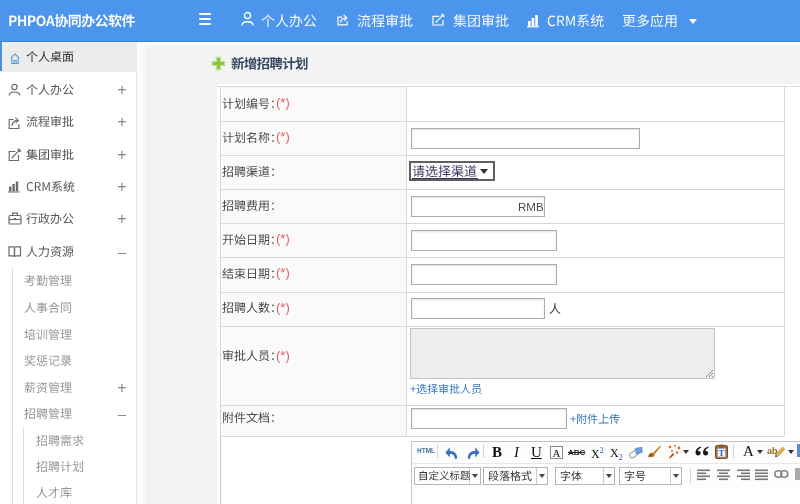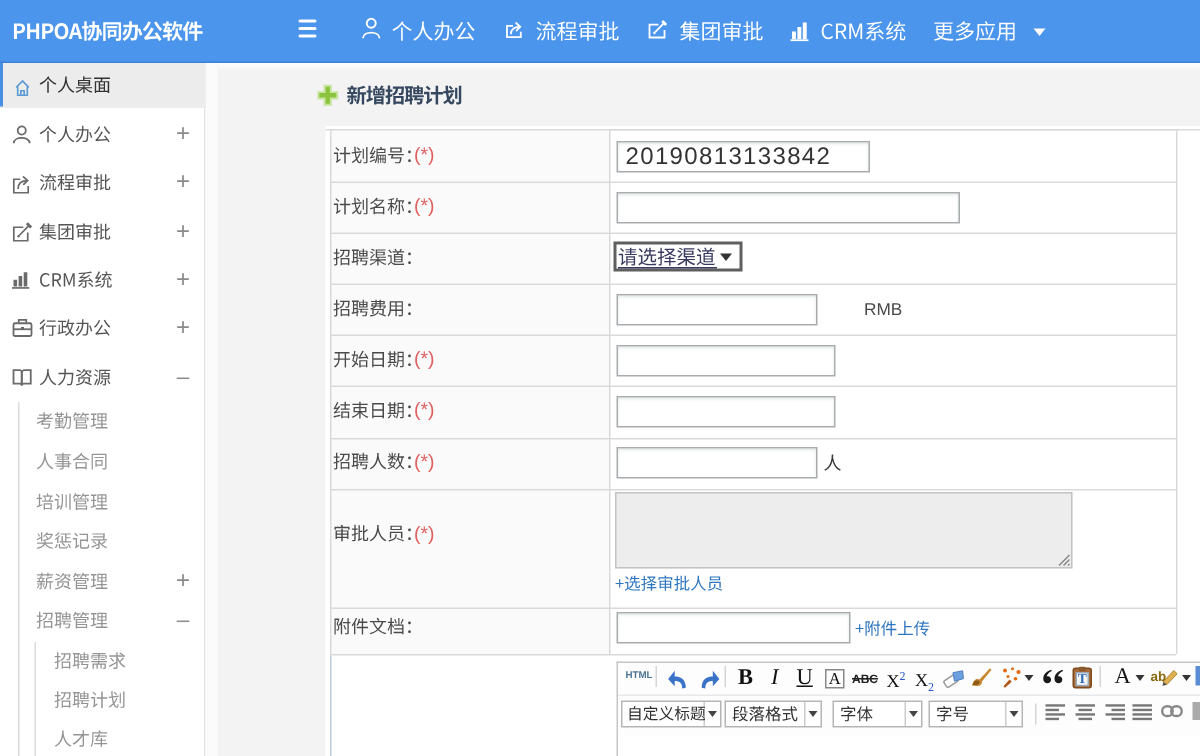--- a/index.html
+++ b/index.html
@@ -224,34 +224,31 @@
       <path transform="translate(0,12.0)" d="M2.0 -10.1V-7.7H0.5V-6.8H2.0V-4.2C1.4 -4.0 0.8 -3.8 0.3 -3.7L0.6 -2.8L2.0 -3.3V-0.1C2.0 0.0 1.9 0.1 1.8 0.1C1.6 0.1 1.2 0.1 0.7 0.1C0.8 0.3 0.9 0.7 0.9 1.0C1.7 1.0 2.2 0.9 2.4 0.8C2.8 0.6 2.9 0.4 2.9 -0.1V-3.6L4.3 -4.0L4.2 -4.9L2.9 -4.5V-6.8H4.3V-7.7H2.9V-10.1ZM5.1 -4.0V0.9H5.9V0.4H10.0V0.9H10.9V-4.0ZM5.9 -0.5V-3.2H10.0V-0.5ZM4.7 -9.5V-8.7H6.7C6.5 -7.2 6.0 -5.8 4.3 -5.1C4.5 -5.0 4.8 -4.6 4.9 -4.4C6.8 -5.3 7.4 -6.9 7.6 -8.7H10.1C10.0 -6.7 9.9 -5.9 9.7 -5.7C9.6 -5.6 9.5 -5.5 9.3 -5.5C9.1 -5.5 8.6 -5.5 8.1 -5.6C8.2 -5.4 8.3 -5.0 8.4 -4.8C8.9 -4.7 9.4 -4.7 9.7 -4.8C10.1 -4.8 10.3 -4.9 10.5 -5.1C10.8 -5.5 10.9 -6.5 11.1 -9.1C11.1 -9.2 11.1 -9.5 11.1 -9.5Z M12.4 -1.6 12.6 -0.7 15.7 -1.4V0.9H16.5V-1.6L17.2 -1.8L17.1 -2.6L16.5 -2.4V-8.7H17.2V-9.6H12.6V-8.7H13.3V-1.8ZM14.1 -8.7H15.7V-7.1H14.1ZM16.8 -4.2V-3.5H18.5C18.3 -2.8 18.1 -2.1 17.9 -1.6H22.0C21.8 -0.6 21.7 -0.2 21.5 -0.0C21.4 0.1 21.3 0.1 21.0 0.1C20.8 0.1 20.2 0.1 19.5 0.0C19.7 0.3 19.8 0.6 19.8 0.8C20.4 0.9 21.1 0.9 21.4 0.9C21.7 0.8 22.0 0.8 22.2 0.6C22.5 0.3 22.7 -0.4 22.9 -2.0C22.9 -2.1 22.9 -2.4 22.9 -2.4H19.1L19.4 -3.5H23.5V-4.2ZM14.1 -6.3H15.7V-4.6H14.1ZM14.1 -3.8H15.7V-2.2L14.1 -1.9ZM18.2 -6.7H19.8V-5.7H18.2ZM20.6 -6.7H22.1V-5.7H20.6ZM18.2 -8.3H19.8V-7.3H18.2ZM20.6 -8.3H22.1V-7.3H20.6ZM19.8 -10.1V-8.9H17.4V-5.0H23.0V-8.9H20.6V-10.1Z M29.5 -10.0C29.4 -8.2 29.5 -2.3 24.5 0.2C24.8 0.4 25.1 0.7 25.2 0.9C28.2 -0.7 29.5 -3.3 30.0 -5.8C30.6 -3.5 31.9 -0.6 34.9 0.9C35.1 0.6 35.3 0.3 35.6 0.1C31.3 -1.8 30.6 -6.8 30.4 -8.3C30.5 -9.0 30.5 -9.6 30.5 -10.0Z M41.3 -9.9C41.1 -9.4 40.7 -8.7 40.4 -8.3L41.0 -8.0C41.3 -8.4 41.7 -9.0 42.1 -9.5ZM37.1 -9.5C37.4 -9.0 37.7 -8.4 37.8 -7.9L38.5 -8.2C38.4 -8.7 38.1 -9.3 37.7 -9.8ZM40.9 -3.1C40.6 -2.5 40.3 -2.0 39.8 -1.5C39.3 -1.7 38.9 -2.0 38.4 -2.2C38.6 -2.4 38.8 -2.8 39.0 -3.1ZM37.3 -1.8C37.9 -1.6 38.6 -1.3 39.2 -1.0C38.4 -0.4 37.5 -0.1 36.5 0.2C36.6 0.3 36.8 0.6 36.9 0.9C38.0 0.6 39.0 0.1 39.9 -0.6C40.3 -0.4 40.7 -0.1 40.9 0.1L41.5 -0.5C41.2 -0.7 40.9 -0.9 40.5 -1.1C41.1 -1.8 41.6 -2.7 41.9 -3.7L41.4 -3.9L41.3 -3.9H39.3L39.6 -4.5L38.8 -4.6C38.7 -4.4 38.6 -4.1 38.5 -3.9H36.8V-3.1H38.1C37.8 -2.6 37.6 -2.2 37.3 -1.8ZM39.1 -10.1V-7.8H36.6V-7.1H38.8C38.2 -6.3 37.3 -5.6 36.5 -5.2C36.6 -5.1 36.9 -4.7 37.0 -4.5C37.7 -4.9 38.5 -5.6 39.1 -6.3V-4.8H39.9V-6.5C40.5 -6.1 41.2 -5.5 41.5 -5.2L42.0 -5.9C41.7 -6.1 40.7 -6.7 40.1 -7.1H42.4V-7.8H39.9V-10.1ZM43.5 -10.0C43.2 -7.9 42.7 -5.9 41.8 -4.6C42.0 -4.5 42.3 -4.2 42.5 -4.0C42.8 -4.5 43.0 -5.0 43.3 -5.6C43.5 -4.4 43.9 -3.3 44.3 -2.4C43.7 -1.2 42.7 -0.4 41.4 0.3C41.6 0.4 41.8 0.8 41.9 1.0C43.1 0.3 44.1 -0.5 44.8 -1.5C45.4 -0.5 46.1 0.3 47.1 0.9C47.2 0.6 47.5 0.3 47.7 0.1C46.7 -0.4 45.9 -1.3 45.3 -2.4C45.9 -3.6 46.3 -5.1 46.6 -6.9H47.4V-7.8H44.0C44.1 -8.4 44.3 -9.1 44.4 -9.9ZM45.7 -6.9C45.5 -5.5 45.2 -4.3 44.8 -3.3C44.3 -4.4 44.0 -5.6 43.8 -6.9Z M51.0 -5.8C51.5 -5.8 51.9 -6.2 51.9 -6.7C51.9 -7.3 51.5 -7.6 51.0 -7.6C50.5 -7.6 50.1 -7.3 50.1 -6.7C50.1 -6.2 50.5 -5.8 51.0 -5.8ZM51.0 0.0C51.5 0.0 51.9 -0.3 51.9 -0.9C51.9 -1.4 51.5 -1.8 51.0 -1.8C50.5 -1.8 50.1 -1.4 50.1 -0.9C50.1 -0.3 50.5 0.0 51.0 0.0Z" fill="#4a4a4a"></path>
     </svg>
 <div class="abs" style="left:276px;top:299.5px;font-size:13px;color:#e06060">(*)</div>
 <svg class="t" style="left:222px;top:348.4px" width="64" height="15">
       <path transform="translate(0,12.0)" d="M5.1 -9.9C5.3 -9.6 5.5 -9.1 5.7 -8.8H1.0V-6.8H1.9V-7.9H10.1V-6.8H11.0V-8.8H6.5L6.7 -8.9C6.6 -9.2 6.3 -9.8 6.1 -10.2ZM2.6 -3.5H5.5V-2.1H2.6ZM2.6 -4.3V-5.6H5.5V-4.3ZM9.4 -3.5V-2.1H6.5V-3.5ZM9.4 -4.3H6.5V-5.6H9.4ZM5.5 -7.5V-6.4H1.7V-0.6H2.6V-1.3H5.5V0.9H6.5V-1.3H9.4V-0.7H10.3V-6.4H6.5V-7.5Z M14.2 -10.1V-7.7H12.6V-6.8H14.2V-4.2C13.5 -4.0 12.9 -3.9 12.4 -3.7L12.7 -2.9L14.2 -3.3V-0.2C14.2 -0.0 14.1 0.0 14.0 0.0C13.8 0.0 13.3 0.1 12.7 0.0C12.9 0.3 13.0 0.6 13.0 0.9C13.8 0.9 14.3 0.9 14.7 0.7C15.0 0.6 15.1 0.3 15.1 -0.2V-3.6L16.6 -4.0L16.5 -4.8L15.1 -4.4V-6.8H16.4V-7.7H15.1V-10.1ZM17.0 0.8C17.2 0.6 17.5 0.4 19.6 -0.6C19.6 -0.8 19.5 -1.1 19.5 -1.4L17.9 -0.7V-5.4H19.6V-6.2H17.9V-9.9H17.0V-0.9C17.0 -0.4 16.7 -0.2 16.5 -0.0C16.7 0.2 16.9 0.5 17.0 0.8ZM22.6 -7.3C22.2 -6.8 21.5 -6.2 20.9 -5.8V-9.9H20.0V-0.8C20.0 0.4 20.3 0.7 21.1 0.7C21.3 0.7 22.2 0.7 22.4 0.7C23.3 0.7 23.5 0.1 23.5 -1.5C23.3 -1.5 22.9 -1.7 22.7 -1.9C22.7 -0.6 22.6 -0.2 22.4 -0.2C22.2 -0.2 21.4 -0.2 21.3 -0.2C21.0 -0.2 20.9 -0.3 20.9 -0.8V-4.8C21.7 -5.3 22.6 -6.0 23.3 -6.7Z M29.5 -10.0C29.4 -8.2 29.5 -2.3 24.5 0.2C24.8 0.4 25.1 0.7 25.2 0.9C28.2 -0.7 29.5 -3.3 30.0 -5.8C30.6 -3.5 31.9 -0.6 34.9 0.9C35.1 0.6 35.3 0.3 35.6 0.1C31.3 -1.8 30.6 -6.8 30.4 -8.3C30.5 -9.0 30.5 -9.6 30.5 -10.0Z M39.2 -8.8H44.8V-7.4H39.2ZM38.3 -9.5V-6.6H45.8V-9.5ZM41.5 -3.9V-2.8C41.5 -1.9 41.1 -0.6 36.8 0.3C37.0 0.5 37.3 0.8 37.4 1.0C41.9 0.0 42.4 -1.5 42.4 -2.8V-3.9ZM42.3 -0.8C43.8 -0.3 45.8 0.5 46.8 1.0L47.2 0.2C46.2 -0.3 44.2 -1.0 42.8 -1.4ZM37.9 -5.5V-1.1H38.8V-4.7H45.3V-1.2H46.3V-5.5Z M51.0 -5.8C51.5 -5.8 51.9 -6.2 51.9 -6.7C51.9 -7.3 51.5 -7.6 51.0 -7.6C50.5 -7.6 50.1 -7.3 50.1 -6.7C50.1 -6.2 50.5 -5.8 51.0 -5.8ZM51.0 0.0C51.5 0.0 51.9 -0.3 51.9 -0.9C51.9 -1.4 51.5 -1.8 51.0 -1.8C50.5 -1.8 50.1 -1.4 50.1 -0.9C50.1 -0.3 50.5 0.0 51.0 0.0Z" fill="#4a4a4a"></path>
     </svg>
 <div class="abs" style="left:276px;top:347.5px;font-size:13px;color:#e06060">(*)</div>
 <svg class="t" style="left:222px;top:410.4px" width="64" height="15">
       <path transform="translate(0,12.0)" d="M6.9 -5.0C7.3 -4.1 7.9 -2.9 8.1 -2.2L8.9 -2.6C8.6 -3.3 8.1 -4.4 7.6 -5.3ZM9.6 -9.9V-7.3H6.6V-6.5H9.6V-0.2C9.6 0.0 9.6 0.0 9.4 0.1C9.2 0.1 8.6 0.1 8.0 0.0C8.1 0.3 8.2 0.7 8.3 0.9C9.2 0.9 9.7 0.9 10.0 0.8C10.4 0.6 10.5 0.3 10.5 -0.2V-6.5H11.6V-7.3H10.5V-9.9ZM6.2 -10.1C5.7 -8.3 4.8 -6.6 3.8 -5.5C4.0 -5.3 4.3 -4.9 4.4 -4.7C4.7 -5.1 5.0 -5.5 5.2 -5.9V0.9H6.1V-7.4C6.4 -8.2 6.8 -9.0 7.0 -9.9ZM1.0 -9.6V1.0H1.8V-8.7H3.3C3.0 -7.9 2.7 -6.8 2.4 -5.9C3.2 -4.9 3.4 -4.1 3.4 -3.4C3.4 -3.0 3.3 -2.7 3.1 -2.5C3.1 -2.5 2.9 -2.4 2.8 -2.4C2.6 -2.4 2.4 -2.4 2.2 -2.4C2.3 -2.2 2.4 -1.9 2.4 -1.6C2.6 -1.6 2.9 -1.6 3.1 -1.7C3.4 -1.7 3.6 -1.8 3.7 -1.9C4.0 -2.1 4.2 -2.6 4.2 -3.3C4.2 -4.1 4.0 -5.0 3.2 -6.0C3.6 -7.0 4.0 -8.2 4.3 -9.3L3.7 -9.6L3.6 -9.6Z M15.8 -4.1V-3.2H19.2V1.0H20.1V-3.2H23.4V-4.1H20.1V-6.7H22.9V-7.6H20.1V-9.9H19.2V-7.6H17.6C17.8 -8.2 17.9 -8.7 18.0 -9.3L17.2 -9.5C16.9 -7.9 16.4 -6.4 15.7 -5.4C15.9 -5.3 16.3 -5.0 16.5 -4.9C16.8 -5.4 17.1 -6.0 17.4 -6.7H19.2V-4.1ZM15.2 -10.0C14.6 -8.2 13.5 -6.4 12.4 -5.2C12.5 -5.0 12.8 -4.6 12.9 -4.4C13.3 -4.8 13.6 -5.2 14.0 -5.8V0.9H14.9V-7.2C15.3 -8.0 15.7 -8.9 16.1 -9.8Z M29.1 -9.9C29.4 -9.3 29.8 -8.5 30.0 -8.0L31.0 -8.3C30.8 -8.8 30.4 -9.6 30.0 -10.2ZM24.6 -8.0V-7.1H26.5C27.2 -5.3 28.1 -3.7 29.4 -2.4C28.0 -1.3 26.4 -0.5 24.4 0.1C24.6 0.3 24.9 0.7 25.0 0.9C27.0 0.3 28.7 -0.6 30.0 -1.8C31.4 -0.6 33.0 0.3 35.0 0.9C35.1 0.6 35.4 0.2 35.6 0.0C33.7 -0.4 32.1 -1.3 30.7 -2.4C31.9 -3.6 32.9 -5.2 33.6 -7.1H35.4V-8.0ZM30.0 -3.0C28.9 -4.2 28.0 -5.5 27.4 -7.1H32.5C31.9 -5.5 31.1 -4.1 30.0 -3.0Z M46.2 -9.3C46.0 -8.4 45.5 -7.2 45.0 -6.4L45.8 -6.2C46.2 -6.9 46.7 -8.1 47.1 -9.1ZM40.8 -9.0C41.2 -8.1 41.6 -7.0 41.8 -6.3L42.6 -6.6C42.4 -7.3 41.9 -8.4 41.5 -9.3ZM38.3 -10.1V-7.5H36.6V-6.7H38.2C37.8 -5.0 37.1 -3.1 36.3 -2.1C36.5 -1.9 36.7 -1.5 36.8 -1.3C37.4 -2.1 37.9 -3.4 38.3 -4.8V0.9H39.2V-5.1C39.5 -4.5 40.0 -3.7 40.2 -3.3L40.7 -4.0C40.5 -4.4 39.5 -5.8 39.2 -6.2V-6.7H40.7V-7.5H39.2V-10.1ZM40.4 -0.8V0.1H46.1V0.9H47.0V-5.7H44.3V-10.0H43.5V-5.7H40.7V-4.8H46.1V-3.2H40.8V-2.4H46.1V-0.8Z M51.0 -5.8C51.5 -5.8 51.9 -6.2 51.9 -6.7C51.9 -7.3 51.5 -7.6 51.0 -7.6C50.5 -7.6 50.1 -7.3 50.1 -6.7C50.1 -6.2 50.5 -5.8 51.0 -5.8ZM51.0 0.0C51.5 0.0 51.9 -0.3 51.9 -0.9C51.9 -1.4 51.5 -1.8 51.0 -1.8C50.5 -1.8 50.1 -1.4 50.1 -0.9C50.1 -0.3 50.5 0.0 51.0 0.0Z" fill="#4a4a4a"></path>
     </svg>
-<div class="abs" style="left:411px;top:94px;width:169px;height:21px;background:#fff;border:1px solid #a9abae;box-shadow:inset 0 1px 2px rgba(120,160,140,.25)">
-      <div style="font-size:16px;letter-spacing:0.9px;color:#333;line-height:19px;padding-left:5px">20190813133842</div>
-    </div>
 <div class="abs" style="left:411px;top:128px;width:229px;height:21px;background:#fff;border:1px solid #a9abae;box-shadow:inset 0 1px 2px rgba(120,160,140,.25)"></div>
 <div class="abs" style="left:409px;top:161px;width:86px;height:20px;background:#fff;border:2px solid #5f5f5f"></div>
 <svg class="t" style="left:412px;top:162.8px" width="69" height="16">
       <path transform="translate(0,13.0)" d="M1.4 -10.0C2.1 -9.4 2.9 -8.6 3.3 -8.0L4.0 -8.7C3.6 -9.2 2.7 -10.0 2.0 -10.6ZM0.5 -6.8V-5.9H2.5V-1.1C2.5 -0.6 2.1 -0.2 1.9 -0.0C2.0 0.2 2.3 0.6 2.4 0.8C2.6 0.5 2.9 0.3 5.1 -1.4C5.0 -1.6 4.8 -2.0 4.8 -2.3L3.4 -1.2V-6.8ZM6.4 -2.8H10.5V-1.7H6.4ZM6.4 -3.4V-4.4H10.5V-3.4ZM8.0 -10.9V-9.9H5.0V-9.2H8.0V-8.3H5.3V-7.6H8.0V-6.7H4.6V-6.0H12.5V-6.7H8.9V-7.6H11.7V-8.3H8.9V-9.2H12.1V-9.9H8.9V-10.9ZM5.5 -5.2V1.0H6.4V-1.0H10.5V-0.1C10.5 0.1 10.4 0.1 10.3 0.2C10.1 0.2 9.5 0.2 8.8 0.1C8.9 0.4 9.0 0.7 9.1 1.0C10.0 1.0 10.6 1.0 11.0 0.8C11.3 0.7 11.4 0.4 11.4 -0.1V-5.2Z M13.8 -9.9C14.5 -9.3 15.4 -8.4 15.8 -7.8L16.6 -8.4C16.2 -9.0 15.3 -9.9 14.5 -10.5ZM18.8 -10.5C18.5 -9.4 17.9 -8.2 17.2 -7.5C17.5 -7.3 17.9 -7.1 18.1 -6.9C18.4 -7.3 18.7 -7.8 18.9 -8.3H20.8V-6.4H17.2V-5.5H19.5C19.3 -3.8 18.8 -2.6 16.8 -1.9C17.0 -1.7 17.3 -1.3 17.4 -1.1C19.6 -1.9 20.2 -3.4 20.5 -5.5H21.8V-2.5C21.8 -1.5 22.0 -1.2 23.0 -1.2C23.2 -1.2 24.1 -1.2 24.3 -1.2C25.1 -1.2 25.4 -1.6 25.5 -3.3C25.2 -3.3 24.8 -3.5 24.6 -3.7C24.6 -2.3 24.5 -2.1 24.2 -2.1C24.0 -2.1 23.3 -2.1 23.2 -2.1C22.8 -2.1 22.8 -2.2 22.8 -2.5V-5.5H25.4V-6.4H21.8V-8.3H24.8V-9.1H21.8V-10.9H20.8V-9.1H19.3C19.5 -9.5 19.6 -9.9 19.7 -10.3ZM16.3 -5.9H13.7V-5.0H15.3V-1.1C14.8 -0.8 14.2 -0.4 13.6 0.2L14.2 1.0C15.0 0.2 15.7 -0.4 16.2 -0.4C16.4 -0.4 16.8 -0.1 17.4 0.2C18.2 0.8 19.3 0.9 20.8 0.9C22.1 0.9 24.3 0.8 25.3 0.8C25.3 0.5 25.5 -0.0 25.6 -0.3C24.3 -0.1 22.3 -0.0 20.8 -0.0C19.4 -0.0 18.3 -0.1 17.5 -0.6C16.9 -1.0 16.6 -1.3 16.3 -1.3Z M28.3 -10.9V-8.3H26.6V-7.4H28.3V-4.6C27.6 -4.4 27.0 -4.2 26.5 -4.1L26.7 -3.1L28.3 -3.7V-0.2C28.3 0.0 28.2 0.1 28.1 0.1C27.9 0.1 27.4 0.1 26.9 0.1C27.0 0.3 27.1 0.7 27.1 1.0C28.0 1.0 28.5 1.0 28.8 0.8C29.1 0.7 29.2 0.4 29.2 -0.2V-4.0L30.8 -4.5L30.6 -5.4L29.2 -4.9V-7.4H30.8V-8.3H29.2V-10.9ZM36.5 -9.3C36.0 -8.7 35.3 -8.1 34.6 -7.6C33.9 -8.1 33.4 -8.7 32.9 -9.3ZM31.1 -10.2V-9.3H32.0C32.5 -8.5 33.1 -7.7 33.9 -7.1C32.8 -6.5 31.7 -6.0 30.6 -5.7C30.8 -5.5 31.0 -5.2 31.1 -4.9C32.3 -5.3 33.5 -5.8 34.6 -6.5C35.6 -5.8 36.8 -5.3 38.1 -4.9C38.2 -5.2 38.5 -5.6 38.7 -5.7C37.4 -6.0 36.3 -6.4 35.4 -7.0C36.4 -7.8 37.3 -8.8 37.8 -9.9L37.2 -10.3L37.1 -10.2ZM34.1 -5.4V-4.2H31.4V-3.3H34.1V-2.0H30.8V-1.1H34.1V1.1H35.0V-1.1H38.4V-2.0H35.0V-3.3H37.5V-4.2H35.0V-5.4Z M39.5 -8.4C40.3 -8.2 41.3 -7.8 41.8 -7.4L42.3 -8.1C41.8 -8.5 40.8 -8.9 40.0 -9.1ZM40.5 -10.3C41.3 -10.0 42.2 -9.6 42.7 -9.2L43.2 -9.9C42.7 -10.3 41.7 -10.7 41.0 -10.9ZM39.9 -4.6 40.6 -3.9C41.4 -4.7 42.4 -5.8 43.2 -6.8L42.6 -7.5C41.7 -6.4 40.6 -5.3 39.9 -4.6ZM50.9 -10.5H43.8V-4.5H45.0V-3.4H39.7V-2.6H44.0C42.9 -1.4 41.1 -0.5 39.5 0.1C39.7 0.2 40.0 0.6 40.1 0.9C41.9 0.2 43.8 -0.9 45.0 -2.3V1.1H46.0V-2.2C47.2 -0.9 49.1 0.2 50.9 0.8C51.0 0.5 51.3 0.1 51.5 -0.1C49.8 -0.5 48.0 -1.4 46.9 -2.6H51.3V-3.4H46.0V-4.5H51.2V-5.3H44.8V-6.2H50.4V-8.8H44.8V-9.7H50.9ZM44.8 -8.1H49.4V-7.0H44.8Z M52.8 -9.9C53.5 -9.3 54.3 -8.3 54.7 -7.7L55.5 -8.3C55.1 -8.9 54.3 -9.8 53.6 -10.4ZM57.9 -4.8H62.3V-3.7H57.9ZM57.9 -3.0H62.3V-1.9H57.9ZM57.9 -6.6H62.3V-5.5H57.9ZM57.0 -7.3V-1.2H63.2V-7.3H60.1C60.3 -7.6 60.4 -8.0 60.6 -8.4H64.3V-9.2H61.9C62.2 -9.6 62.5 -10.2 62.8 -10.6L61.9 -10.9C61.7 -10.4 61.2 -9.7 60.9 -9.2H58.5L59.1 -9.5C59.0 -9.9 58.6 -10.5 58.2 -11.0L57.4 -10.6C57.7 -10.2 58.1 -9.6 58.3 -9.2H56.0V-8.4H59.5C59.4 -8.0 59.3 -7.6 59.2 -7.3ZM55.4 -6.3H52.7V-5.4H54.5V-1.3C53.9 -1.1 53.2 -0.6 52.5 0.1L53.2 0.9C53.8 0.1 54.5 -0.6 55.0 -0.6C55.2 -0.6 55.7 -0.2 56.2 0.1C57.1 0.6 58.2 0.7 59.8 0.7C61.0 0.7 63.3 0.7 64.2 0.6C64.2 0.3 64.4 -0.1 64.5 -0.4C63.2 -0.2 61.3 -0.1 59.8 -0.1C58.4 -0.1 57.3 -0.2 56.4 -0.7C56.0 -0.9 55.7 -1.2 55.4 -1.3Z" fill="#38395e"></path>
     </svg>
 <div class="abs" style="left:412px;top:178px;width:66px;height:1px;background:#38395e"></div>
 <svg class="t" style="left:480px;top:168.5px" width="9" height="6">
       <path d="M0 0 H8 L4 5 Z" fill="#333"></path>
     </svg>
 <div class="abs" style="left:411px;top:196px;width:134px;height:21px;background:#fff;border:1px solid #a9abae;box-shadow:inset 0 1px 2px rgba(120,160,140,.25)"></div>
-<div class="abs" style="left:576px;top:201px;font-size:11.5px;color:#4a4a4a;font-family:'Liberation Sans'">RMB</div>
+<div class="abs" style="left:518px;top:201px;font-size:11.5px;color:#4a4a4a;font-family:'Liberation Sans'">RMB</div>
 <div class="abs" style="left:411px;top:230px;width:146px;height:21px;background:#fff;border:1px solid #a9abae;box-shadow:inset 0 1px 2px rgba(120,160,140,.25)"></div>
 <div class="abs" style="left:411px;top:264px;width:146px;height:21px;background:#fff;border:1px solid #a9abae;box-shadow:inset 0 1px 2px rgba(120,160,140,.25)"></div>
 <div class="abs" style="left:411px;top:298px;width:134px;height:21px;background:#fff;border:1px solid #a9abae;box-shadow:inset 0 1px 2px rgba(120,160,140,.25)"></div>
 <svg class="t" style="left:549px;top:300.9px" width="16" height="15">
       <path transform="translate(0,12.0)" d="M5.5 -10.0C5.4 -8.2 5.5 -2.3 0.5 0.2C0.8 0.4 1.1 0.7 1.2 0.9C4.2 -0.7 5.5 -3.3 6.0 -5.8C6.6 -3.5 7.9 -0.6 10.9 0.9C11.1 0.6 11.3 0.3 11.6 0.1C7.3 -1.8 6.6 -6.8 6.4 -8.3C6.5 -9.0 6.5 -9.6 6.5 -10.0Z" fill="#3a3a3a"></path>
     </svg>
 <div class="abs" style="left:410px;top:328px;width:305px;height:51px;background:#ededed;border:1px solid #c3c3c3"></div>
 <svg class="t" style="left:705px;top:369px" width="9" height="9">
       <g stroke="#888" stroke-width="1">
         <path d="M1 8 L8 1 M4 8 L8 4 M7 8 L8 7"></path>

